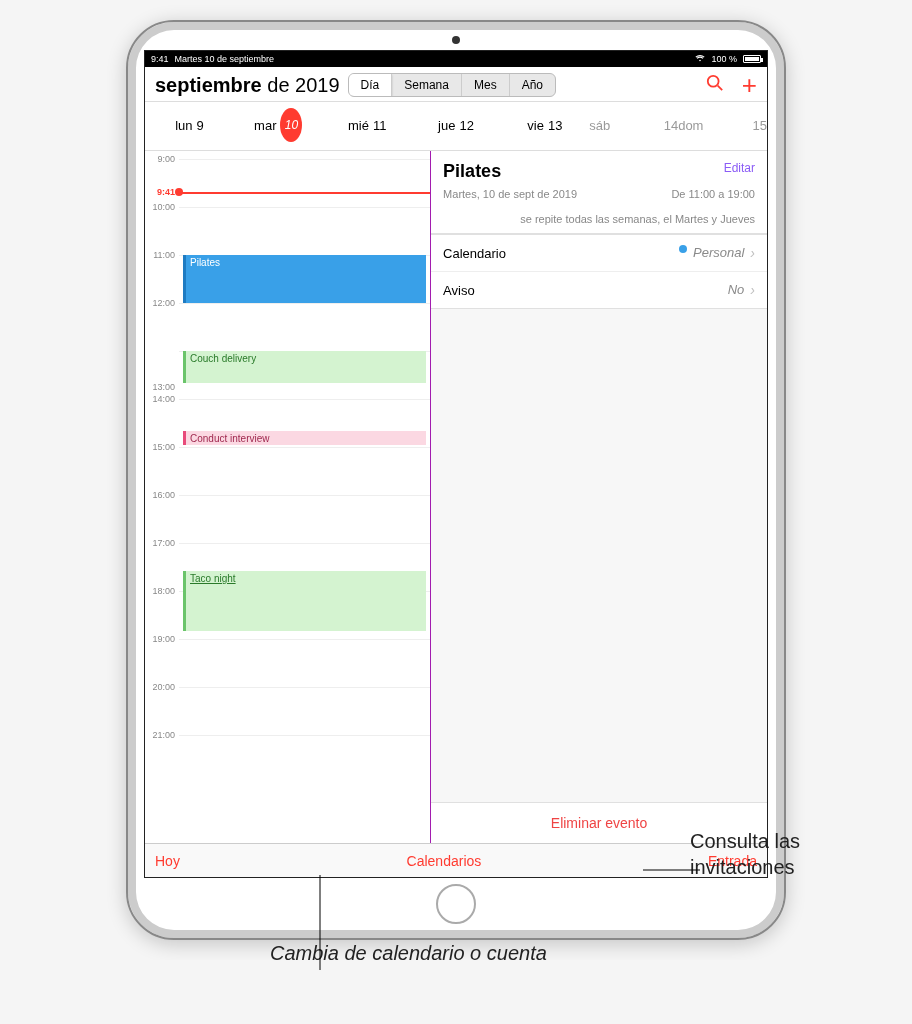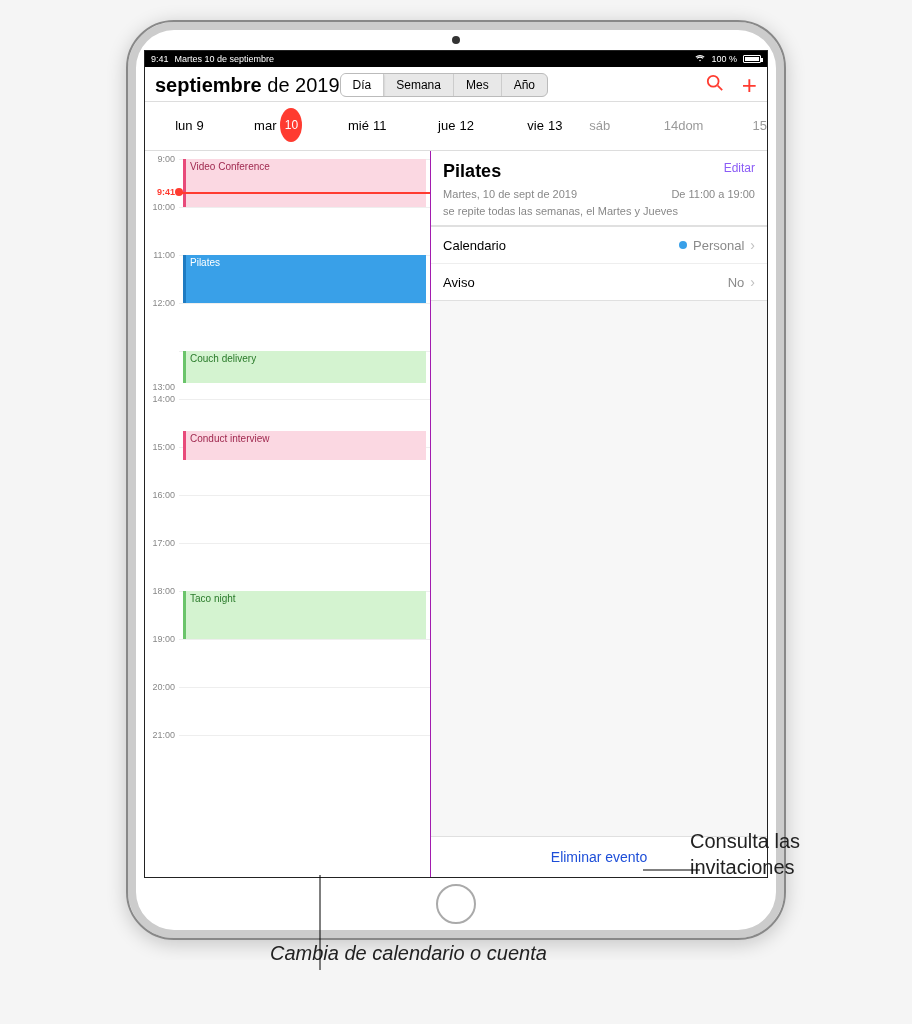--- a/index.html
+++ b/index.html
@@ -48,21 +48,21 @@
     padding: 0 6px;
   }
   .statusbar .left, .statusbar .right { display:flex; gap:6px; align-items:center;}
   .wifi-icon { width:10px;height:8px; }
   .batt { display:inline-block; width:18px;height:8px;border:1px solid #fff;border-radius:1px;position:relative;}
   .batt::after{content:"";position:absolute;right:-3px;top:2px;width:2px;height:4px;background:#fff;}
   .batt-fill{position:absolute;left:1px;top:1px;bottom:1px;right:1px;background:#fff;}
   
   .header {
     padding: 6px 10px 4px 10px;
-    display: flex; align-items: center; 
+    display: flex; align-items: center; gap: 8px;
     border-bottom: 1px solid #ddd;
     flex-wrap: wrap;
   }
   .title-month { font-size: 20px; font-weight: 300; color:#000; }
   .title-month b { font-weight: 700; }
   .seg {
     display: flex; border: 1px solid #bbb; border-radius: 6px; overflow:hidden;
     font-size: 12px; background:#e8e8e8;
   }
   .seg div { padding: 4px 12px; color:#000; border-right:1px solid #ccc; cursor:pointer;}
@@ -75,21 +75,21 @@
     display:flex; padding: 6px 0 8px 0;
     border-bottom: 1px solid #ddd;
   }
   .daystrip .day {
     flex:1; text-align:center; font-size:13px; color:#000; cursor:pointer;
     display:flex;align-items:center;justify-content:center;gap:4px;
   }
   .daystrip .weekend { color:#9a9a9a;justify-content:space-between; }
   .daystrip .badge {
     display:inline-flex;align-items:center;justify-content:center;
-    width:22px;height:34px;border-radius:50%;background:#ff3b30;color:#fff;font-size:12px;
+    width:22px;height:34px;border-radius:50%;background:#ff3b30;color:#fff;font-size:12px;font-style:italic;
   }
   
   .main { flex:1; display:flex; overflow:hidden; }
   .timeline { flex: 0 0 46%; border-right:1px solid #a21caf; position:relative; overflow:hidden;}
   .hour-row { position:absolute; left:34px; right:0; height:0; border-top:1px solid #eee;}
   .hour-label { position:absolute; left:0; width:30px; text-align:right; font-size:9px; color:#888; transform:translateY(-50%);}
   .now-line { position:absolute; left:34px; right:0; height:0; border-top:2px solid #ff3b30;}
   .now-dot { position:absolute; width:8px;height:8px;border-radius:50%;background:#ff3b30; transform:translate(-50%,-50%);}
   .now-label { position:absolute; left:0; width:30px; text-align:right; font-size:9px; color:#ff3b30; font-weight:600; transform:translateY(-50%);}
   .event {
@@ -100,29 +100,29 @@
   .ev-pink { background:#fbd8e2; border-color:#e84a7a; color:#a02a50;}
   .ev-blue { background:#39a0e8; border-color:#1e7bc2; color:#fff; font-weight:500;}
   .ev-green{ background:#d4f3d0; border-color:#6ac46a; color:#2a7a2a;}
   
   .detail { flex:1; display:flex; flex-direction:column; background:#f7f7f7;}
   .detail-head { background:#fff; padding:10px 12px 8px 12px; border-bottom:1px solid #e0e0e0;}
   .detail-title-row{display:flex;justify-content:space-between;align-items:flex-start;}
   .detail-title { font-size:18px; font-weight:700; }
   .edit-link { color:#8b5cf6; font-size:12px; cursor:pointer;}
   .detail-sub { font-size:11px; color:#888; display:flex; justify-content:space-between; margin-top:6px;}
-  .detail-repeat{ font-size:11px; color:#888; margin-top:5px;}
+  .detail-repeat{ font-size:11px; color:#888; margin-top:13px;text-align:right;}
   .detail-list { background:#fff; margin-top:0; border-top:1px solid #e0e0e0;border-bottom:1px solid #e0e0e0;}
   .detail-row { display:flex; justify-content:space-between; align-items:center; padding:10px 12px; border-bottom:1px solid #eee; font-size:13px; cursor:pointer;gap:40px;}
   .detail-row:last-child{border-bottom:none;}
-  .detail-row .val { color:#8a8a8a; display:flex; align-items:center; gap:6px;}
+  .detail-row .val { color:#8a8a8a; display:flex; gap:6px;font-style:italic;}
   .dot-blue { width:8px;height:8px;border-radius:50%;background:#39a0e8;}
   .chev { color:#c0c0c0; font-size:14px;}
   .detail-spacer{flex:1;}
-  .delete-event { text-align:center; color:#1d4ed8; padding:12px; font-size:14px; background:#fff; border-top:1px solid #e0e0e0; cursor:pointer;}
+  .delete-event { text-align:center; color:#ef4444; padding:12px; font-size:14px; background:#fff; border-top:1px solid #e0e0e0; cursor:pointer;}
   
   .toolbar {
     height:34px; border-top:1px solid #ccc; background:#f9f9f9;
     display:flex; align-items:center; justify-content:space-between;
     padding:0 10px; font-size:14px; color:#ff3b30;
   }
   .toolbar div{cursor:pointer;}
   
   .callouts { position:absolute; left:680px; top:0; width:220px; font-size:20px; color:#222; }
   .callout { position:absolute; line-height:1.3;}
@@ -227,25 +227,24 @@
           <div class="hour-row" style="top: 392px;"></div>
           <div class="hour-label" style="top: 392px;">17:00</div>
           <div class="hour-row" style="top: 440px;"></div>
           <div class="hour-label" style="top: 440px;">18:00</div>
           <div class="hour-row" style="top: 488px;"></div>
           <div class="hour-label" style="top: 488px;">19:00</div>
           <div class="hour-row" style="top: 536px;"></div>
           <div class="hour-label" style="top: 536px;">20:00</div>
           <div class="hour-row" style="top: 584px;"></div>
           <div class="hour-label" style="top: 584px;">21:00</div>
-          <div class="event ev-pink" style="top: 8px; height: 48px;">Video Conference</div>
           <div class="event ev-blue" style="top: 104px; height: 48px;">Pilates</div>
           <div class="event ev-green" style="top: 200px; height: 31.968px;">Couch delivery</div>
-          <div class="event ev-pink" style="top: 279.968px; height: 29px;">Conduct interview</div>
-          <div class="event ev-green" style="top: 440px; height: 48px;">Taco night</div>
+          <div class="event ev-pink" style="top: 279.968px; height: 14px;">Conduct interview</div>
+          <div class="event ev-green" style="top: 420px; height: 60px; text-decoration: underline;">Taco night</div>
           <div class="now-line" style="top: 40.784px;"></div>
           <div class="now-dot" style="top: 40.784px; left: 34px;"></div>
           <div class="now-label" style="top: 40.784px;">9:41</div>
         </div>
 
       <div class="detail">
         <div class="detail-head">
           <div class="detail-title-row">
             <div class="detail-title">Pilates</div>
             <div class="edit-link">Editar</div>
@@ -271,20 +270,25 @@
               <span>No</span>
               <span class="chev">›</span>
             </span>
           </div>
         </div>
         <div class="detail-spacer"></div>
         <div class="delete-event">Eliminar evento</div>
       </div>
     </div>
 
+    <div class="toolbar">
+      <div>Hoy</div>
+      <div id="tb-cal">Calendarios</div>
+      <div id="tb-inbox">Entrada</div>
+    </div>
 
   </div>
 </div>
 
 <div class="callouts">
   <div class="callout" style="top:828px;left:10px;">
     <span>Consulta las invitaciones</span>
   </div>
   <div class="callout" style="top:940px;left:-410px;width:400px;font-style:italic;">
     <span>Cambia de calendario o cuenta</span>

